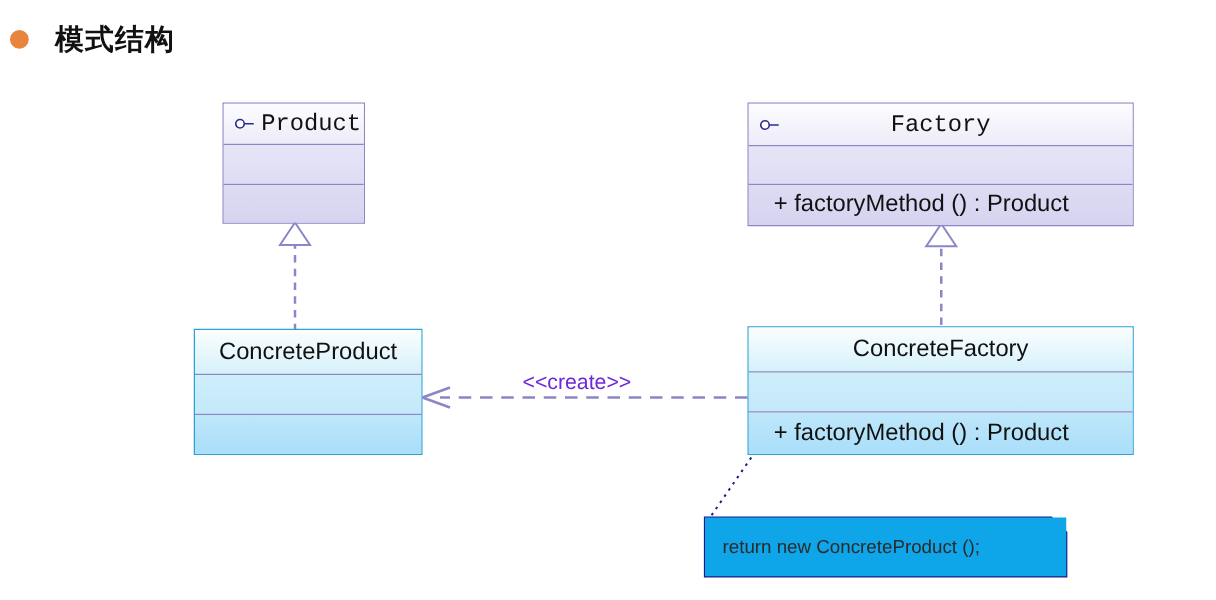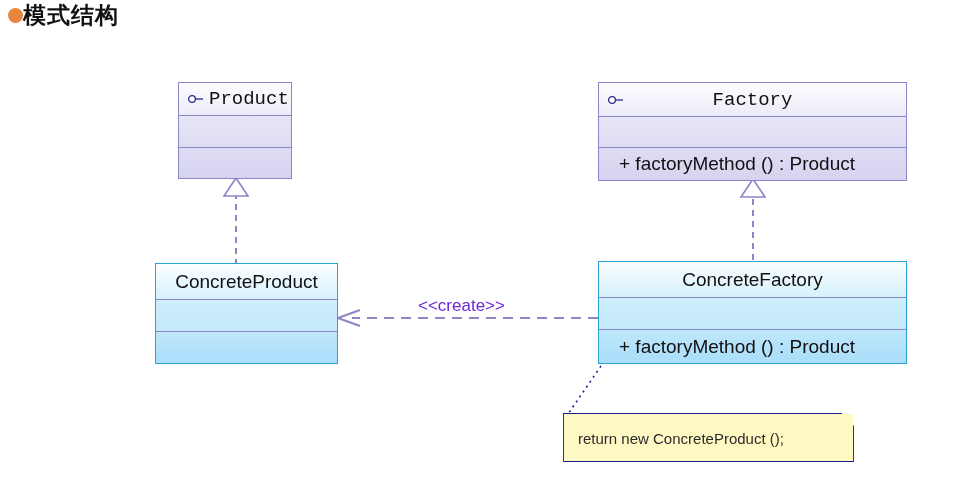--- a/index.html
+++ b/index.html
@@ -12,24 +12,24 @@
     height: 480px;
     position: relative;
     overflow: hidden;
     font-family: "Liberation Sans", sans-serif;
   }
 
   
   #slide-title {
     position: absolute;
     left: 8px;
-    top: 4px;
+    top: 20px;
     display: flex;
     align-items: center;
-    gap: 0;
+    gap: 21px;
   }
   #slide-title .bullet {
     width: 15px;
     height: 15px;
     border-radius: 50%;
     background: #E8843C;
     display: inline-block;
     flex: 0 0 auto;
   }
   #slide-title .title-text {
@@ -95,21 +95,21 @@
   .pal-cyan { border-color: #2aa3d4; }
   .pal-cyan .sec { border-color: #2aa3d4; }
   .pal-cyan .s1 { background: linear-gradient(to bottom, #fbfeff 0%, #d5f1fb 100%); }
   .pal-cyan .s2 { background: linear-gradient(to bottom, #cfeefb 0%, #c3e9fa 100%); }
   .pal-cyan .s3 { background: linear-gradient(to bottom, #bfe7fa 0%, #a9defa 100%); }
 
   
   #note-box {
     position: absolute;
     box-sizing: border-box;
-    background: #fef9c3;
+    background: #0ea5e9;
   }
   #note-box .note-text {
     position: absolute;
     left: 14px;
     top: 50%;
     transform: translateY(-50%);
     font-size: 15px;
     color: #2b2b2b;
     white-space: nowrap;
   }

